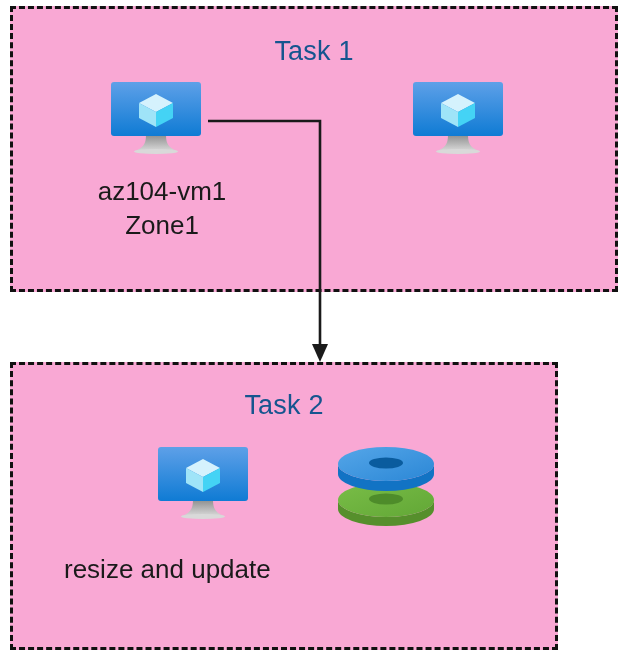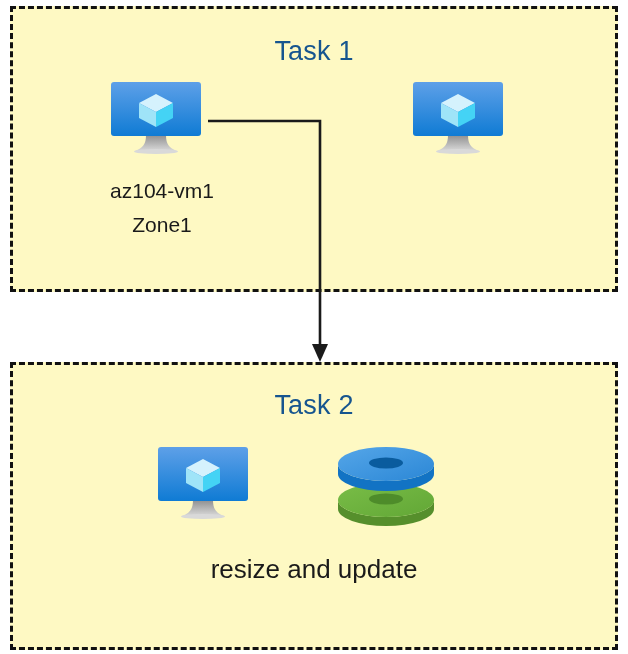--- a/index.html
+++ b/index.html
@@ -19,34 +19,34 @@
     position: absolute;
     inset: 0;
     width: 628px;
     height: 654px;
     background: #ffffff;
   }
 
   
   .task-box {
     position: absolute;
-    background: #fef9c3;
+    background: #f9a8d4;
     border: 3px dashed #111111;
     box-sizing: border-box;
   }
   #task1-box {
     left: 10px;
     top: 6px;
     width: 608px;
     height: 286px;
   }
   #task2-box {
     left: 10px;
     top: 362px;
-    width: 608px;
+    width: 548px;
     height: 288px;
   }
 
   .task-title {
     position: absolute;
     left: 0;
     right: 0;
     text-align: center;
     color: #16558f;
     font-size: 27px;
@@ -77,34 +77,34 @@
     width: 104px;
     height: 86px;
   }
   #disks-icon svg { display: block; width: 104px; height: 86px; }
 
   
   .node-label {
     position: absolute;
     text-align: center;
     color: #1a1a1a;
-    font-size: 21px;
+    font-size: 26px;
     line-height: 34px;
     font-family: "Liberation Sans", sans-serif;
     white-space: pre-line;
   }
   #vm1-label { left: 52px; top: 174px; width: 220px; }
   #vm2-label { left: 352px; top: 174px; width: 220px; }
 
   #task2-caption {
     position: absolute;
     left: 64px;
     top: 552px;
     width: 500px;
-    text-align: center;
+    text-align: left;
     color: #1a1a1a;
     font-size: 26px;
     line-height: 34px;
     font-family: "Liberation Sans", sans-serif;
   }
 
   
   #connector {
     position: absolute;
     left: 0;

